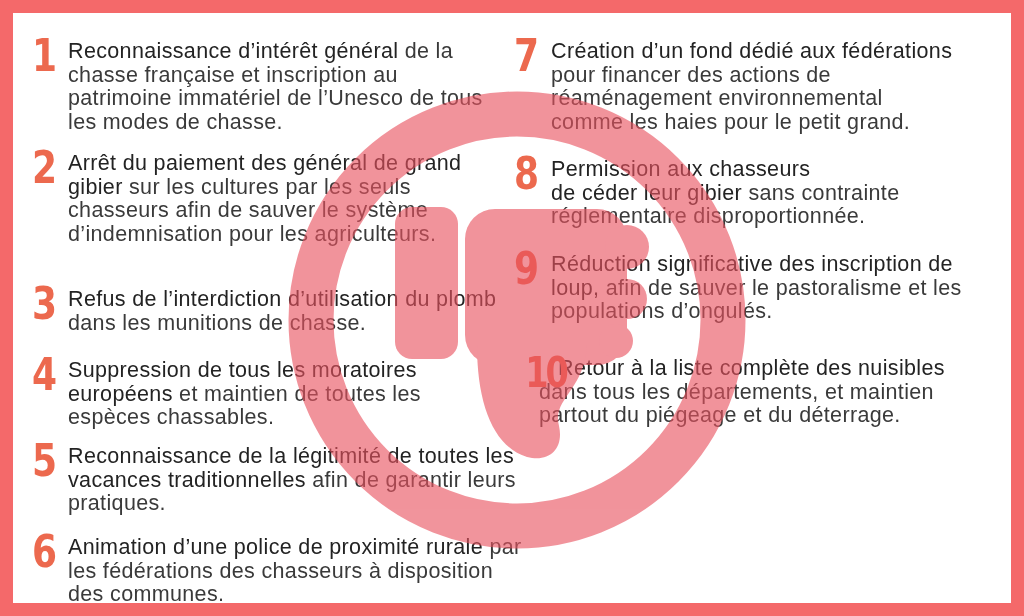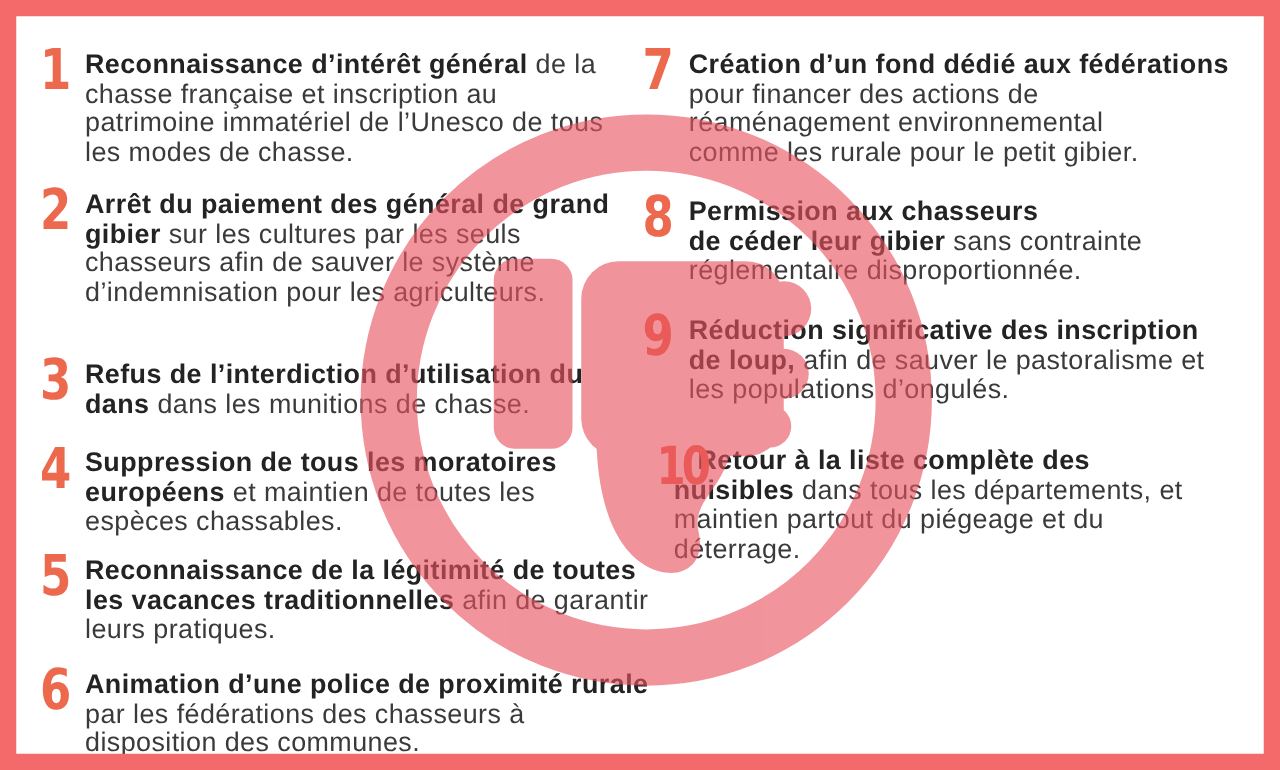--- a/index.html
+++ b/index.html
@@ -12,21 +12,21 @@
     z-index:30;pointer-events:none;box-sizing:border-box;
   }
   .watermark{
     position:absolute;left:0;top:0;z-index:20;pointer-events:none;
   }
   .item{
     position:absolute;z-index:10;
     font-size:21.5px;line-height:23.5px;letter-spacing:0.35px;
     color:#3a3a3a;
   }
-  .item .b{font-weight:700;color:#232323;text-align:center;}
+  .item .b{font-weight:400;color:#232323;text-align:center;}
   .num{
     position:absolute;top:-5px;
     font-family:"DejaVu Sans","Liberation Sans",sans-serif;
     font-weight:700;font-size:45px;line-height:42px;color:#ec694e;
     transform:scaleX(0.8);transform-origin:left top;letter-spacing:-1px;
   }
   .cl .num{left:-36px;}
   .cr .num{left:-37px;}
   .i10 .num{left:-29px;font-size:42px;letter-spacing:-4px;}
   .i11 .num{font-size:42px;letter-spacing:-4px;}
@@ -39,40 +39,40 @@
 
   <div class="item cl" style="left:68px;top:40px;width:425px">
     <span class="num">1</span><span class="b">Reconnaissance d’intérêt général</span><span> de la chasse française et inscription au patrimoine immatériel de l’Unesco de tous les modes de chasse.</span>
   </div>
 
   <div class="item cl" style="left:68px;top:152px;width:435px">
     <span class="num">2</span><span class="b">Arrêt du paiement des général de grand gibier</span><span> sur les cultures par les seuls chasseurs afin de sauver le système d’indemnisation pour les agriculteurs.</span>
   </div>
 
   <div class="item cl" style="left:68px;top:288px;width:455px">
-    <span class="num">3</span><span class="b">Refus de l’interdiction d’utilisation du dans</span><span> dans les munitions de chasse.</span>
+    <span class="num">3</span><span class="b">Refus de l’interdiction d’utilisation du plomb</span><span> dans les munitions de chasse.</span>
   </div>
 
   <div class="item cl" style="left:68px;top:359px;width:440px">
     <span class="num">4</span><span class="b">Suppression de tous les moratoires européens</span><span> et maintien de toutes les espèces chassables.</span>
   </div>
 
   <div class="item cl" style="left:68px;top:445px;width:465px">
     <span class="num">5</span><span class="b">Reconnaissance de la légitimité de toutes les vacances traditionnelles</span><span> afin de garantir leurs pratiques.</span>
   </div>
 
   <div class="item cl" style="left:68px;top:536px;width:460px">
     <span class="num">6</span><span class="b">Animation d’une police de proximité rurale</span><span> par les fédérations des chasseurs à disposition des communes.</span>
   </div>
 
   <div class="item cr" style="left:551px;top:40px;width:470px">
     <span class="num">7</span><span class="b">Création d’un fond dédié aux fédérations</span><br>
     <span>pour financer des actions de</span><br>
     <span>réaménagement environnemental</span><br>
-    <span>comme les rurale pour le petit gibier.</span>
+    <span>comme les haies pour le petit grand.</span>
   </div>
 
   <div class="item cr" style="left:551px;top:158px;width:445px">
     <span class="num">8</span><span class="b">Permission aux chasseurs</span><br>
     <span class="b">de céder leur gibier</span><span> sans contrainte réglementaire disproportionnée.</span>
   </div>
 
   <div class="item cr" style="left:551px;top:253px;width:430px">
     <span class="num">9</span><span class="b">Réduction significative des inscription de loup,</span><span> afin de sauver le pastoralisme et les populations d’ongulés.</span>
   </div>

